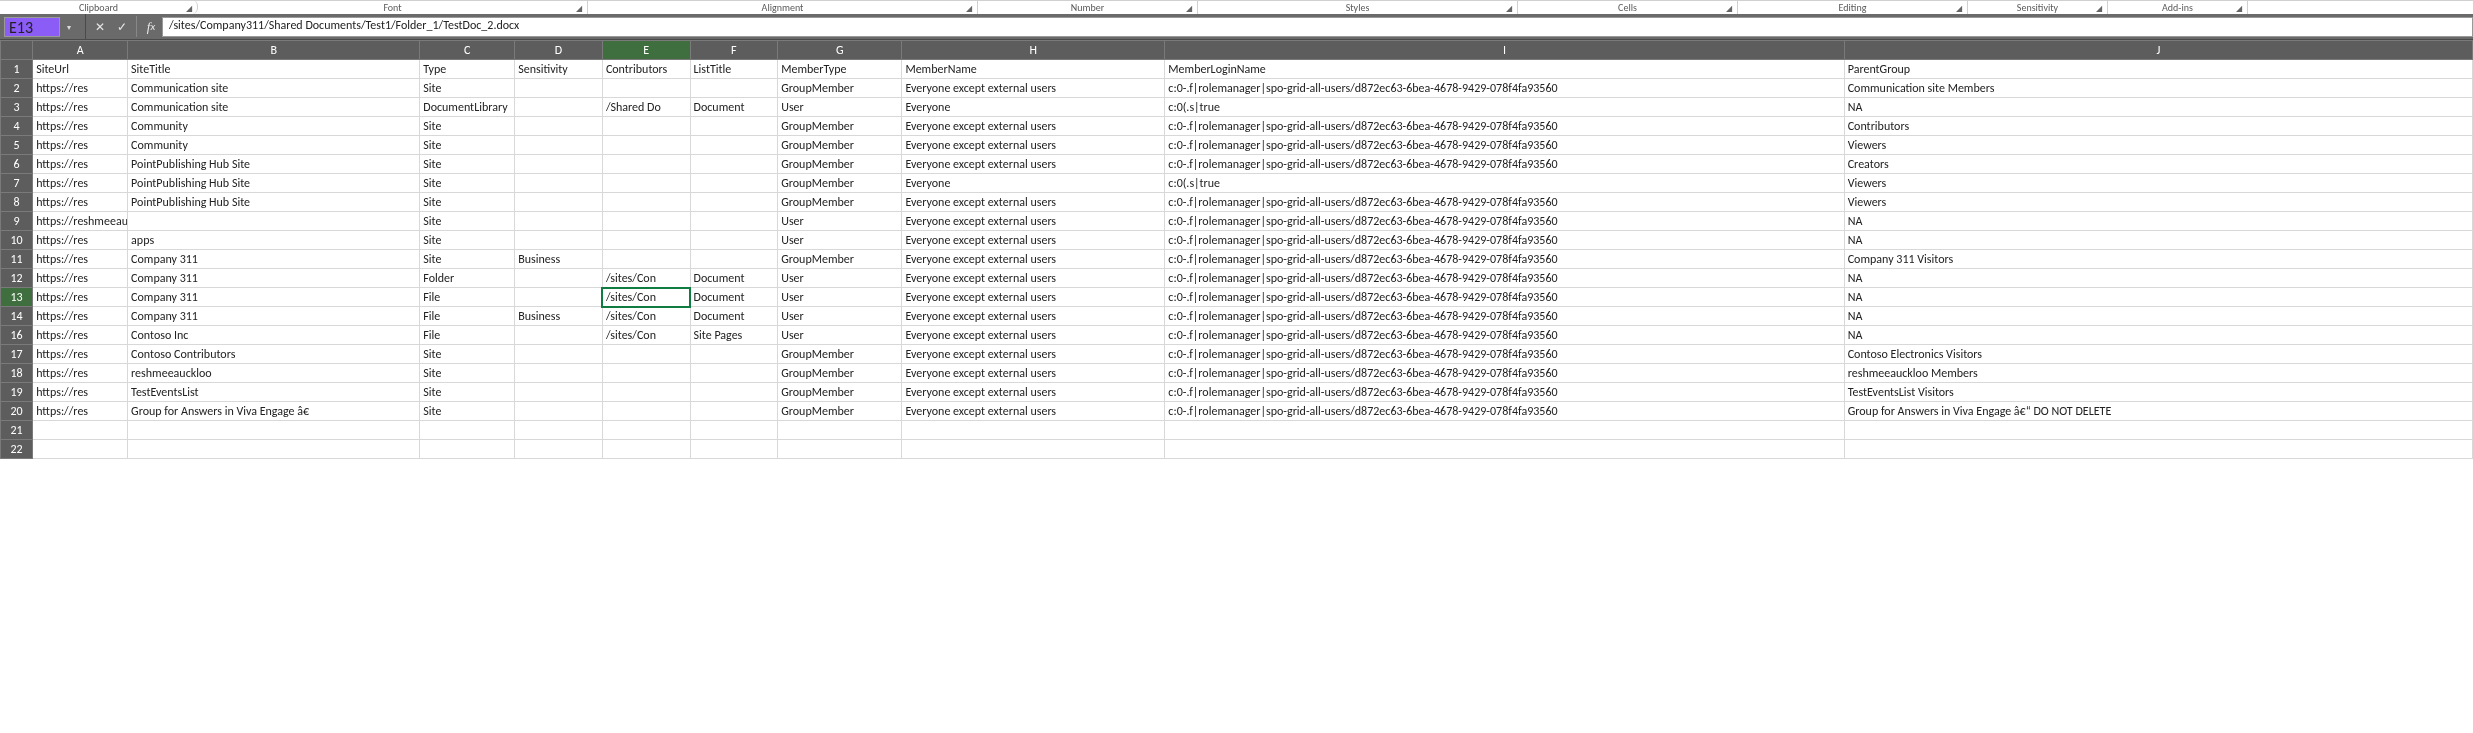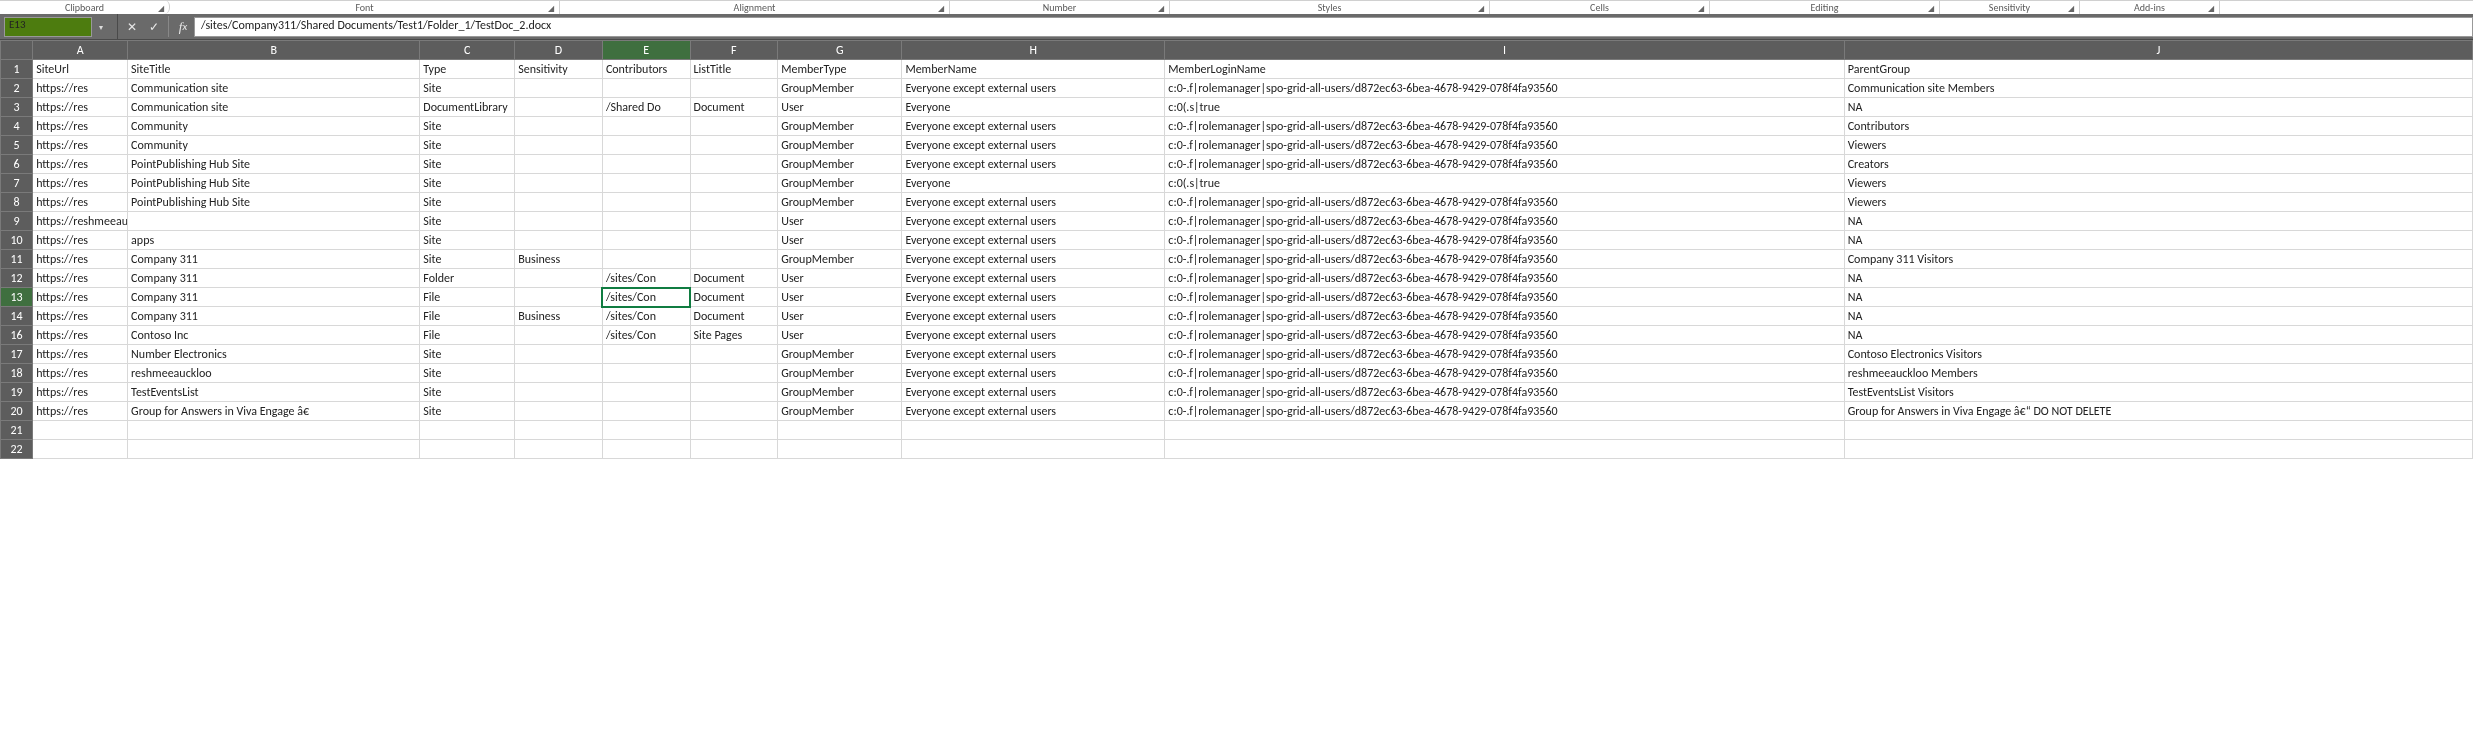--- a/index.html
+++ b/index.html
@@ -6,21 +6,21 @@
   body { background:#fff; user-select:none; overflow:hidden; }
 
   
   .ribbon-frag { height:14px; background:#fff; border-top:1px solid #d0d0d0; display:flex; align-items:flex-end; }
   .ribbon-frag .group { position:relative; height:14px; border-right:1px solid #d0d0d0; display:flex; align-items:center; justify-content:center; font-size:10px; color:#5a5a5a; }
   .ribbon-frag .launcher { position:absolute; right:3px; bottom:1px; width:10px; height:10px; display:flex; align-items:center; justify-content:center; font-size:8px; color:#666; }
 
   
   .fbar { display:flex; align-items:stretch; height:26px; background:#6a6a6a; border-bottom:1px solid #4a4a4a; }
   .namebox-wrap { display:flex; align-items:center; background:#6a6a6a; padding:0 4px; }
-  .namebox { width:88px; height:20px; background:#4d7c0f; border:1px solid #999; font-size:11px; padding:0 4px; color:#222; }
+  .namebox { width:56px; height:20px; background:#8b5cf6; border:1px solid #999; font-size:16px; padding:0 4px; color:#222; }
   .name-dd { width:18px; height:20px; display:flex; align-items:center; justify-content:center; color:#ddd; font-size:8px; }
   .fx-divider { width:1px; background:#4a4a4a; margin:0 3px; }
   .fx-sep    { width:1px; background:#888; margin:2px 3px; }
   .fx-btn { width:22px; display:flex; align-items:center; justify-content:center; color:#e8e8e8; font-size:12px; }
   .fx-btn.fx { font-style:italic; font-family:"Times New Roman",serif; font-size:13px; }
   .formula-input { flex:1; height:20px; align-self:center; background:#fff; border:1px solid #999; font-size:12px; padding:0 6px; color:#222; overflow:hidden; white-space:nowrap; }
 
   
   .grid-wrap { position:relative; }
   table.grid { border-collapse:collapse; table-layout:fixed; width:2473px; }
@@ -40,21 +40,21 @@
   
   td.of { overflow:visible; }
   
   tr { overflow:hidden; }
 
 </style>
 </head>
 <body>
 
 <div class="ribbon-frag" id="ribbon-frag">
-    <div class="group" style="width: 170px; border-radius: 6px;">
+    <div class="group" style="width: 198px; border-radius: 6px;">
       <span>Clipboard</span>
       <span class="launcher">◢</span>
     </div>
     <div class="group" style="width: 390px;">
       <span>Font</span>
       <span class="launcher">◢</span>
     </div>
     <div class="group" style="width: 390px;">
       <span>Alignment</span>
       <span class="launcher">◢</span>
@@ -320,21 +320,21 @@
           <td>/sites/Con</td>
           <td class="of">Site Pages</td>
           <td>User</td>
           <td>Everyone except external users</td>
           <td>c:0-.f|rolemanager|spo-grid-all-users/d872ec63-6bea-4678-9429-078f4fa93560</td>
           <td>NA</td>
         </tr>
         <tr>
           <th class="rowhdr">17</th>
           <td class="of">https://res</td>
-          <td class="of">Number Electronics</td>
+          <td class="of">Contoso Contributors</td>
           <td class="of">Site</td>
           <td></td>
           <td></td>
           <td class="of"></td>
           <td>GroupMember</td>
           <td>Everyone except external users</td>
           <td>c:0-.f|rolemanager|spo-grid-all-users/d872ec63-6bea-4678-9429-078f4fa93560</td>
           <td>Contoso Electronics Visitors</td>
         </tr>
         <tr>

